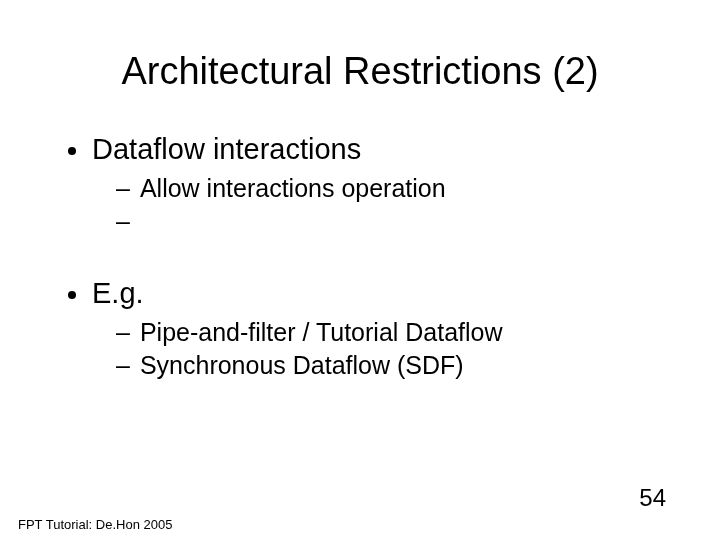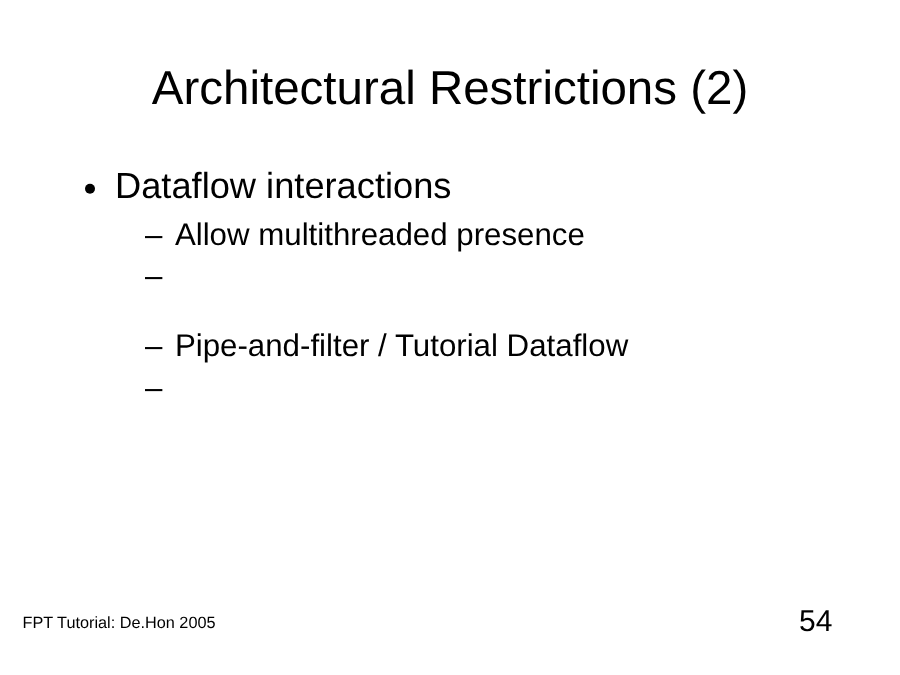--- a/index.html
+++ b/index.html
@@ -46,21 +46,21 @@
     display: flex;
     align-items: flex-start;
   }
   .bullet-l2 .dash {
     margin-right: 10px;
     flex-shrink: 0;
   }
   .footer-left {
     position: absolute;
     left: 18px;
-    bottom: 35px;
+    bottom: 8px;
     font-size: 13px;
   }
   .footer-right {
     position: absolute;
     right: 54px;
     bottom: 28px;
     font-size: 24px;
   }
 </style>
 </head>
@@ -71,34 +71,39 @@
 
   <div class="content">
 
     <div class="bullet-l1">
       <span class="dot"></span>
       <span>Dataflow interactions</span>
     </div>
     <div class="sub-group">
       <div class="bullet-l2">
         <span class="dash">–</span>
-        <span>Allow multithreaded presence</span>
+        <span>Allow interactions operation</span>
       </div>
       <div class="bullet-l2">
         <span class="dash">–</span>
       </div>
     </div>
 
+    <div class="bullet-l1">
+      <span class="dot"></span>
+      <span>E.g.</span>
+    </div>
     <div class="sub-group">
       <div class="bullet-l2">
         <span class="dash">–</span>
         <span>Pipe-and-filter / Tutorial Dataflow</span>
       </div>
       <div class="bullet-l2">
         <span class="dash">–</span>
+        <span>Synchronous Dataflow (SDF)</span>
       </div>
     </div>
 
   </div>
 
   <div class="footer-left">FPT Tutorial: De.Hon 2005</div>
   <div class="footer-right">54</div>
 </div>
 
 </body></html>

